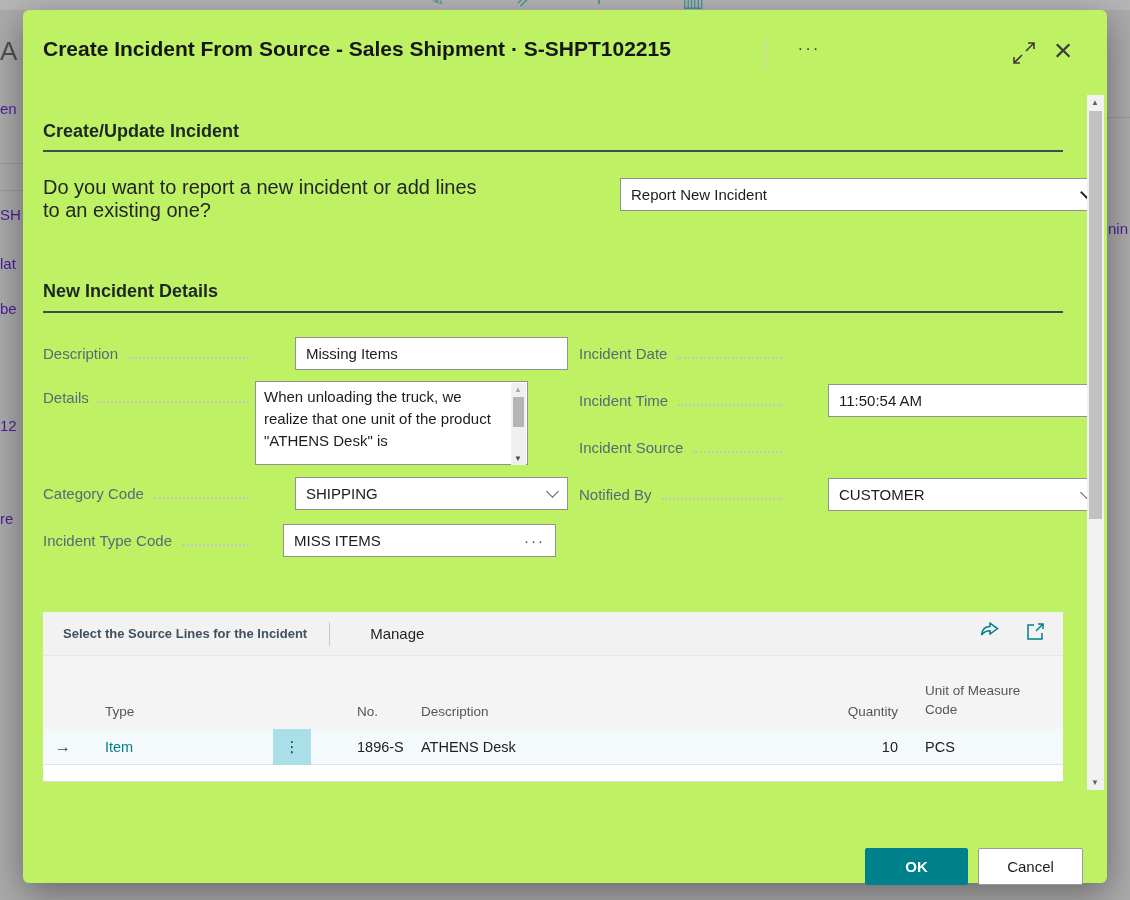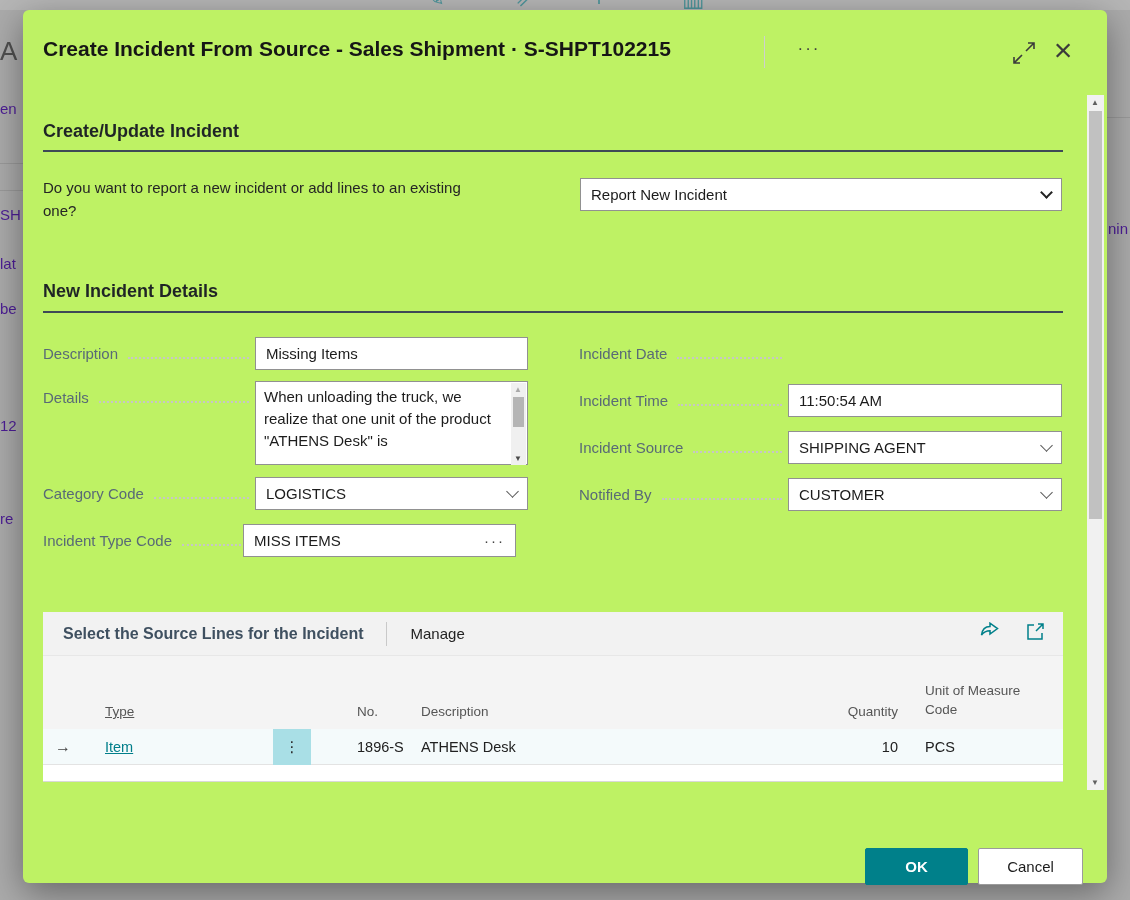--- a/index.html
+++ b/index.html
@@ -20,24 +20,24 @@
   .title-divider { position:absolute; left:741px; top:26px; width:1px; height:32px; background:#cfcfcf; }
   .more-btn { position:absolute; left:762px; top:24px; width:48px; height:34px; text-align:center;
               font-size:17px; letter-spacing:2px; color:#3f3f3f; line-height:30px; cursor:pointer; }
   .expand-btn { position:absolute; left:988px; top:30px; width:26px; height:26px; cursor:pointer; }
   .close-btn { position:absolute; left:1022px; top:20px; width:36px; height:40px; font-size:32px; font-weight:300;
                color:#3b3b3b; text-align:center; line-height:40px; cursor:pointer; }
 
   .section-h { position:absolute; font-size:18px; font-weight:600; color:#1f2426; }
   .section-rule { position:absolute; left:20px; width:1020px; height:2px; background:#3e4a56; }
 
-  .question { position:absolute; left:20px; top:166px; width:445px; font-size:15px; line-height:23px; color:#252525; }
+  .question { position:absolute; left:20px; top:166px; width:445px; font-size:20px; line-height:23px; color:#252525; }
 
   .ctl { position:absolute; background:#fff; border:1px solid #919191; font-size:15px; color:#1c1c1c;
-         display:flex; align-items:center; padding:0 10px; }
+         display:flex; align-items:center; padding:0 10px;margin-left:40px; }
   .ctl .val { flex:1; white-space:nowrap; overflow:hidden; }
   .chev { width:9px; height:9px; border-right:2px solid #222; border-bottom:2px solid #222;
           transform:rotate(45deg); margin-top:-5px; flex:none; }
   .chev.thin { border-right-width:1.5px; border-bottom-width:1.5px; border-color:#555; }
   .assist-dots { color:#444; font-size:15px; letter-spacing:2px; flex:none; }
 
   .fieldlabel { position:absolute; height:33px; display:flex; align-items:center; font-size:15px; color:#596a76; }
   .fieldlabel .txt { white-space:nowrap; }
   .leader { flex:1; border-bottom:2px dotted #c6c6c6; margin:0 6px 0 10px; height:11px; }
 
@@ -47,36 +47,36 @@
   .ta-up { position:absolute; left:3px; top:2px; font-size:8px; color:#a9a9a9; }
   .ta-thumb { position:absolute; left:2px; top:14px; width:11px; height:30px; background:#b5b5b5; }
   .ta-down { position:absolute; left:3px; bottom:2px; font-size:8px; color:#4a4a4a; }
 
   .cal-icon { flex:none; }
 
   
   .card { position:absolute; left:20px; top:602px; width:1020px; height:170px; }
   .card-head { position:absolute; left:0; top:0; width:1020px; height:43px; background:#f2f2f2;
                display:flex; align-items:center; }
-  .card-title { margin-left:20px; font-size:16px; font-weight:700; color:#3f5060; white-space:nowrap; }
+  .card-title { margin-left:20px; font-size:13px; font-weight:700; color:#3f5060; white-space:nowrap; }
   .card-vdiv { width:1px; height:24px; background:#c9c9c9; margin-left:22px; }
-  .card-menu { margin-left:24px; font-size:15px; color:#242424; cursor:pointer; }
+  .card-menu { margin-left:40px; font-size:15px; color:#242424; cursor:pointer; }
   .card-icons { margin-left:auto; margin-right:18px; display:flex; gap:26px; }
   .card-icons svg { cursor:pointer; }
 
   .col-head { position:absolute; left:0; top:43px; width:1020px; height:74px; background:#f4f4f4;
               border-top:1px solid #e7e7e7; font-size:13.5px; color:#565656; }
   .col-head .c { position:absolute; bottom:10px; }
   .grid-row { position:absolute; left:0; top:117px; width:1020px; height:36px; background:#f4fafb;
               border-bottom:1px solid #e3e3e3; font-size:14.5px; color:#212121; }
   .grid-row .c { position:absolute; top:0; height:36px; line-height:36px; }
   .empty-row { position:absolute; left:0; top:153px; width:1020px; height:17px; background:#fff;
                border-bottom:1px solid #d9d9d9; }
 
-  .c-arrow { left:12px; } .c-type { left:62px;text-decoration:underline; }
+  .c-arrow { left:12px; } .c-type { left:62px; }
   .c-no { left:314px; } .c-desc { left:378px; }
   .c-qty { left:700px; width:155px; text-align:right; } .c-uom { left:882px; width:122px; }
   .colh-uom { bottom:10px !important; line-height:19px; }
   .sel-cell { position:absolute; left:230px; top:0; width:38px; height:36px; background:#a9dfe6;
               text-align:center; line-height:36px; color:#2b2b2b; font-size:15px; cursor:pointer; }
   .type-link { color:#007e8a; cursor:pointer; }
   .row-marker { color:#444; font-size:16px; }
 
   
   .btn { position:absolute; top:810px; height:37px; border-radius:2px; font-size:15px;
@@ -156,21 +156,21 @@
       <div class="ta-thumb"></div>
       <span class="ta-down">▼</span>
     </div>
   </div>
 
   <div class="fieldlabel" style="left:20px; top:467px; width:212px">
     <span class="txt">Category Code</span>
       <span class="leader"></span>
   </div>
   <div class="ctl" style="left:232px; top:467px; width:273px; height:33px">
-    <span class="val">LOGISTICS</span>
+    <span class="val">SHIPPING</span>
     <span class="chev thin"></span>
   </div>
 
   <div class="fieldlabel" style="left:20px; top:514px; width:212px">
     <span class="txt">Incident Type Code</span>
       <span class="leader"></span>
   </div>
   <div class="ctl" style="left:220px; top:514px; width:273px; height:33px">
     <span class="val">MISS ITEMS</span>
     <span class="assist-dots">···</span>
@@ -185,24 +185,20 @@
     <span class="txt">Incident Time</span>
       <span class="leader"></span>
   </div>
   <div class="ctl" style="left:765px; top:374px; width:274px; height:33px">
     <span class="val">11:50:54 AM</span>
   </div>
 
   <div class="fieldlabel" style="left:556px; top:421px; width:209px">
     <span class="txt">Incident Source</span>
       <span class="leader"></span>
-  </div>
-  <div class="ctl" style="left:765px; top:421px; width:274px; height:33px">
-    <span class="val">SHIPPING AGENT</span>
-    <span class="chev thin"></span>
   </div>
 
   <div class="fieldlabel" style="left:556px; top:468px; width:209px">
     <span class="txt">Notified By</span>
       <span class="leader"></span>
   </div>
   <div class="ctl" style="left:765px; top:468px; width:274px; height:33px">
     <span class="val">CUSTOMER</span>
     <span class="chev thin"></span>
   </div>

